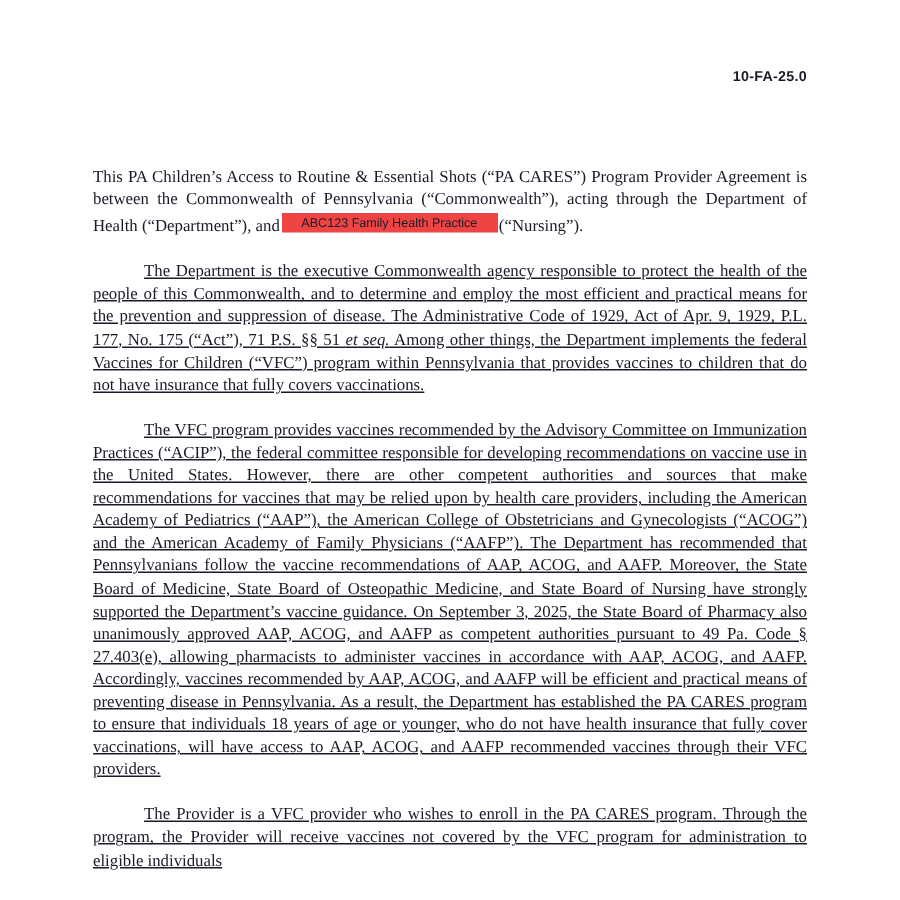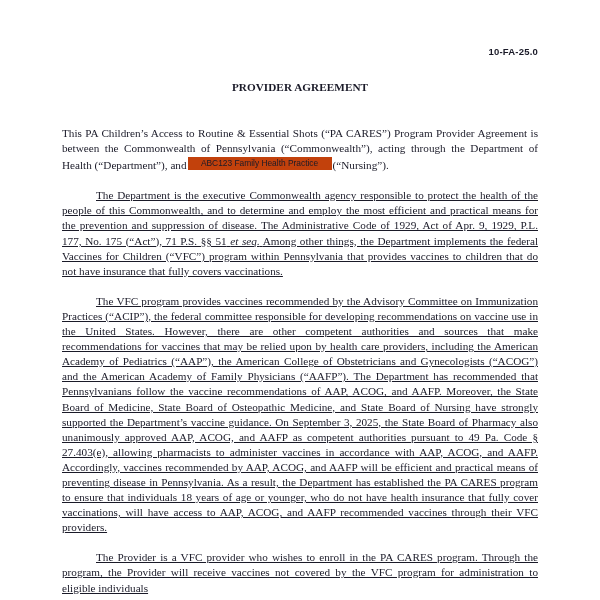--- a/index.html
+++ b/index.html
@@ -78,21 +78,21 @@
     margin-top: 31px;
   }
 
   em, .ital {
     font-style: italic;
   }
 
   
   .form-field {
     display: inline-block;
-    background: #c2410c;
+    background: #ef4444;
     color: #1a1a28;
     font-family: "Liberation Sans", "DejaVu Sans", sans-serif;
     font-size: 8.4px;
     line-height: 13px;
     height: 13px;
     width: 144px;
     text-align: center;
     vertical-align: baseline;
     position: relative;
     top: 1px;
@@ -108,21 +108,20 @@
 </head>
 <body>
 
 <div class="page">
 
   <div class="doc-header">10-FA-25.0</div>
 
   <div class="doc-body">
 
     <h1 class="doc-title">
-      <span class="title-line">PROVIDER AGREEMENT</span>
     </h1>
 
     <p class="para" id="para-intro"><span>This PA Children’s Access to Routine &amp; Essential Shots (“PA CARES”) Program Provider Agreement is between the Commonwealth of Pennsylvania (“Commonwealth”), acting through the Department of Health (“Department”), and</span><span class="form-field" title="Provider Name">ABC123 Family Health Practice</span><span>(“Nursing”).</span></p>
 
     <p class="para"><span>The Department is the executive Commonwealth agency responsible to protect the health of the people of this Commonwealth, and to determine and employ the most efficient and practical means for the prevention and suppression of disease. The Administrative Code of 1929, Act of Apr. 9, 1929, P.L. 177, No. 175 (“Act”), 71 P.S. §§ 51</span> <em class="ital">et seq.</em> <span>Among other things, the Department implements the federal Vaccines for Children (“VFC”) program within Pennsylvania that provides vaccines to children that do not have insurance that fully covers vaccinations.</span></p>
 
     <p class="para">The VFC program provides vaccines recommended by the Advisory Committee on Immunization Practices (“ACIP”), the federal committee responsible for developing recommendations on vaccine use in the United States. However, there are other competent authorities and sources that make recommendations for vaccines that may be relied upon by health care providers, including the American Academy of Pediatrics (“AAP”), the American College of Obstetricians and Gynecologists (“ACOG”) and the American Academy of Family Physicians (“AAFP”). The Department has recommended that Pennsylvanians follow the vaccine recommendations of AAP, ACOG, and AAFP. Moreover, the State Board of Medicine, State Board of Osteopathic Medicine, and State Board of Nursing have strongly supported the Department’s vaccine guidance. On September 3, 2025, the State Board of Pharmacy also unanimously approved AAP, ACOG, and AAFP as competent authorities pursuant to 49 Pa. Code § 27.403(e), allowing pharmacists to administer vaccines in accordance with AAP, ACOG, and AAFP. Accordingly, vaccines recommended by AAP, ACOG, and AAFP will be efficient and practical means of preventing disease in Pennsylvania. As a result, the Department has established the PA CARES program to ensure that individuals 18 years of age or younger, who do not have health insurance that fully cover vaccinations, will have access to AAP, ACOG, and AAFP recommended vaccines through their VFC providers.</p>
 
     <p class="para">The Provider is a VFC provider who wishes to enroll in the PA CARES program.  Through the program, the Provider will receive vaccines not covered by the VFC program for administration to eligible individuals</p>
 

